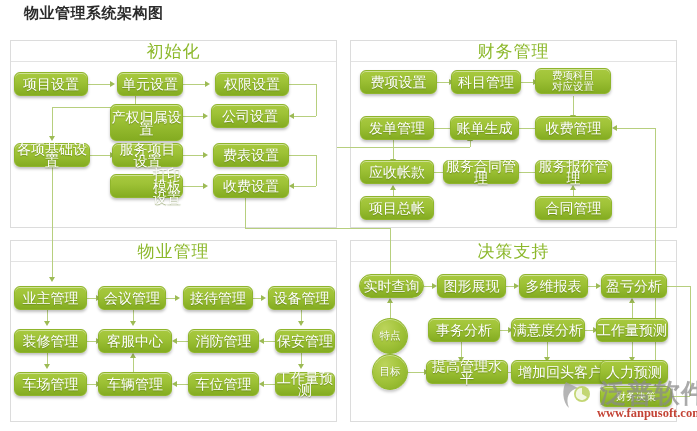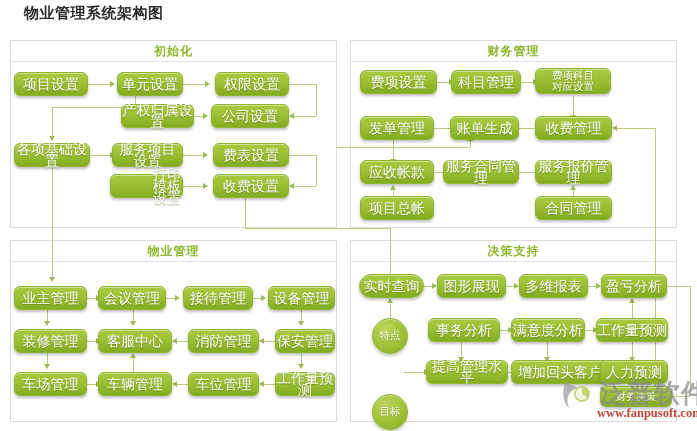--- a/index.html
+++ b/index.html
@@ -22,21 +22,21 @@
   .panel{
     position:absolute;
     border:1px solid #dcdcdc;
     background:#ffffff;
     box-sizing:border-box;
   }
   .panel-head{
     height:20px;line-height:20px;
     border-bottom:1px solid #e3e3e3;
     text-align:center;
-    font-size:12px;font-weight:bold;
+    font-size:17px;font-weight:normal;
     color:#8cb82b;
     letter-spacing:1px;
   }
 
   
   .node{
     position:absolute;box-sizing:border-box;
     border-radius:6px;
     background:linear-gradient(to bottom,#a8c93f 0%,#9ec236 40%,#84ac21 100%);
     border:1px solid #8fb52c;
@@ -134,21 +134,21 @@
   <div class="arw d" style="left:48.5px;top:277px;"></div>
 
   <div class="lnk v" style="left:245px;top:198px;height:30px;"></div>
   <div class="lnk h" style="left:245px;top:228px;width:145px;"></div>
   <div class="lnk v" style="left:390px;top:228px;height:54px;"></div>
   <div class="arw d" style="left:386.5px;top:281px;"></div>
 
   <div class="node" style="left:14px;top:72px;width:74px;height:24px;">项目设置</div>
   <div class="node" style="left:117px;top:72px;width:66px;height:24px;">单元设置</div>
   <div class="node" style="left:215px;top:72px;width:74px;height:24px;">权限设置</div>
-  <div class="node" style="left:121px;top:104px;width:73px;height:24px;">产权归属设置</div>
+  <div class="node" style="left:110px;top:104px;width:73px;height:37px;">产权归属设置</div>
   <div class="node" style="left:211px;top:104px;width:78px;height:24px;">公司设置</div>
   <div class="node" style="left:14px;top:143px;width:76px;height:24px;">各项基础设置</div>
   <div class="node" style="left:112px;top:143px;width:71px;height:24px;">服务项目设置</div>
   <div class="node" style="left:213px;top:143px;width:76px;height:24px;">费表设置</div>
   <div class="node" style="left:110px;top:174px;width:73px;height:24px;padding-left:41px;">打印模板设置</div>
   <div class="node" style="left:213px;top:174px;width:76px;height:24px;">收费设置</div>
 
   <div class="panel" style="left:350px;top:40px;width:327px;height:188px;">
     <div class="panel-head">财务管理</div>
   </div>
@@ -291,21 +291,21 @@
   <div class="lnk h" style="left:508px;top:372px;width:11px;"></div>
   <div class="arw l" style="left:503px;top:368.5px;"></div>
   <div class="lnk h" style="left:593px;top:372px;width:11px;"></div>
   <div class="arw l" style="left:588px;top:368.5px;"></div>
 
   <div class="lnk h" style="left:667px;top:286px;width:23px;"></div>
   <div class="lnk v" style="left:690px;top:286px;height:110px;"></div>
   <div class="lnk h" style="left:672px;top:396px;width:18px;"></div>
 
   <div class="circle" style="left:372px;top:318px;">特点</div>
-  <div class="circle" style="left:372px;top:354px;margin-top:40px;">目标</div>
+  <div class="circle" style="left:372px;top:354px;">目标</div>
 
   <div class="node" style="left:359px;top:274px;width:65px;height:24px;border-radius:12px;">实时查询</div>
   <div class="node" style="left:437px;top:274px;width:69px;height:24px;">图形展现</div>
   <div class="node" style="left:519px;top:274px;width:69px;height:24px;">多维报表</div>
   <div class="node" style="left:601px;top:274px;width:66px;height:24px;">盈亏分析</div>
   <div class="node" style="left:428px;top:318px;width:72px;height:24px;">事务分析</div>
   <div class="node" style="left:511px;top:318px;width:74px;height:24px;">满意度分析</div>
   <div class="node" style="left:596px;top:318px;width:72px;height:24px;">工作量预测</div>
   <div class="node" style="left:426px;top:360px;width:82px;height:24px;">提高管理水平</div>
   <div class="node" style="left:511px;top:360px;width:98px;height:24px;">增加回头客户</div>

